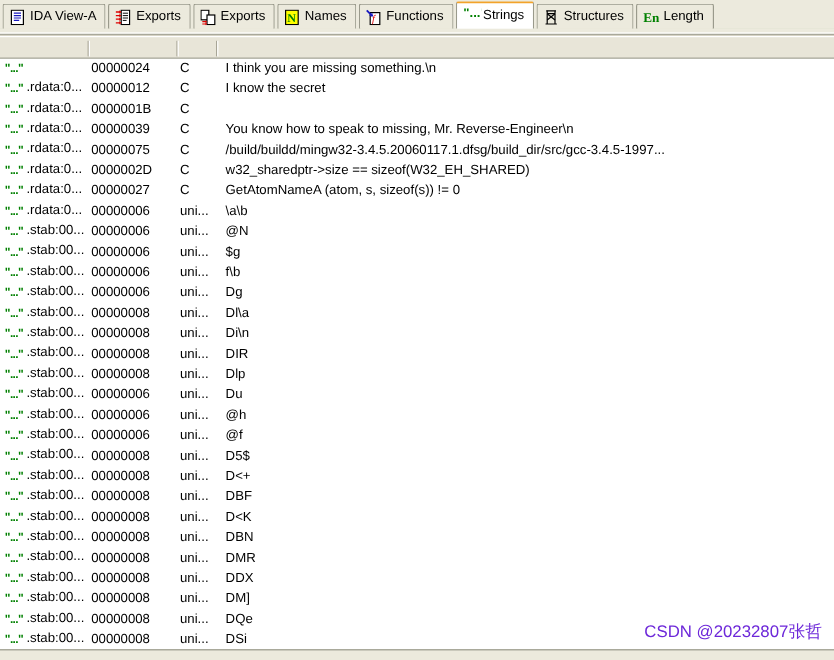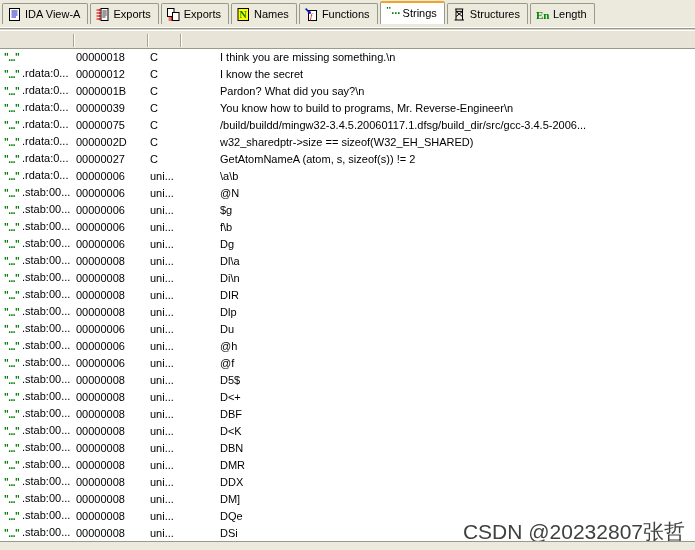--- a/index.html
+++ b/index.html
@@ -96,34 +96,34 @@
   .c-icon{
     position:absolute;left:4px;top:0;width:16px;height:17px;
     color:#008000;font-weight:bold;font-size:10px;
     font-family:"Liberation Sans","DejaVu Sans",sans-serif;
     letter-spacing:-0.5px;
     line-height:17px;
   }
   .c-addr{position:absolute;left:22px;top:16px;}
   .c-len {position:absolute;left:76px;top:0;}
   .c-typ {position:absolute;left:150px;top:0;}
-  .c-str {position:absolute;left:188px;top:0;margin-left:32px;}
+  .c-str {position:absolute;left:188px;top:0;}
 
   
   #bottombar{
     position:absolute;left:0;top:541px;width:695px;height:9px;
     background:#eceadd;
     border-top:1px solid #9a9a8c;
     box-sizing:border-box;
   }
 
   
   #watermark{
     position:absolute;right:10px;top:518px;
-    font-size:21px;color:#404040;
+    font-size:14px;color:#6d28d9;
     font-family:"Liberation Sans","DejaVu Sans",sans-serif;
     white-space:nowrap;
     pointer-events:none;
     user-select:none;
   }
 </style>
 </head>
 <body>
 
 <div id="app">
@@ -257,65 +257,64 @@
     <div class="hdiv" style="left:180px;">
         <i></i>
       </div>
     <div class="hcell" style="left:182px;width:510px;">String</div>
   </div>
 
   <div id="list">
       <div class="row">
         <span class="c-icon">"..."</span>
         <span class="c-addr">.rdata:0...</span>
-        <span class="c-len">00000018</span>
+        <span class="c-len">00000024</span>
         <span class="c-typ">C</span>
         <span class="c-str">I think you are missing something.\n</span>
       </div>
       <div class="row">
         <span class="c-icon">"..."</span>
         <span class="c-addr">.rdata:0...</span>
         <span class="c-len">00000012</span>
         <span class="c-typ">C</span>
         <span class="c-str">I know the secret</span>
       </div>
       <div class="row">
         <span class="c-icon">"..."</span>
         <span class="c-addr">.rdata:0...</span>
         <span class="c-len">0000001B</span>
         <span class="c-typ">C</span>
-        <span class="c-str">Pardon? What did you say?\n</span>
       </div>
       <div class="row">
         <span class="c-icon">"..."</span>
         <span class="c-addr">.rdata:0...</span>
         <span class="c-len">00000039</span>
         <span class="c-typ">C</span>
-        <span class="c-str">You know how to build to programs, Mr. Reverse-Engineer\n</span>
+        <span class="c-str">You know how to speak to missing, Mr. Reverse-Engineer\n</span>
       </div>
       <div class="row">
         <span class="c-icon">"..."</span>
         <span class="c-addr">.rdata:0...</span>
         <span class="c-len">00000075</span>
         <span class="c-typ">C</span>
-        <span class="c-str">/build/buildd/mingw32-3.4.5.20060117.1.dfsg/build_dir/src/gcc-3.4.5-2006...</span>
+        <span class="c-str">/build/buildd/mingw32-3.4.5.20060117.1.dfsg/build_dir/src/gcc-3.4.5-1997...</span>
       </div>
       <div class="row">
         <span class="c-icon">"..."</span>
         <span class="c-addr">.rdata:0...</span>
         <span class="c-len">0000002D</span>
         <span class="c-typ">C</span>
         <span class="c-str">w32_sharedptr-&gt;size == sizeof(W32_EH_SHARED)</span>
       </div>
       <div class="row">
         <span class="c-icon">"..."</span>
         <span class="c-addr">.rdata:0...</span>
         <span class="c-len">00000027</span>
         <span class="c-typ">C</span>
-        <span class="c-str">GetAtomNameA (atom, s, sizeof(s)) != 2</span>
+        <span class="c-str">GetAtomNameA (atom, s, sizeof(s)) != 0</span>
       </div>
       <div class="row">
         <span class="c-icon">"..."</span>
         <span class="c-addr">.stab:00...</span>
         <span class="c-len">00000006</span>
         <span class="c-typ">uni...</span>
         <span class="c-str">\a\b</span>
       </div>
       <div class="row">
         <span class="c-icon">"..."</span>

